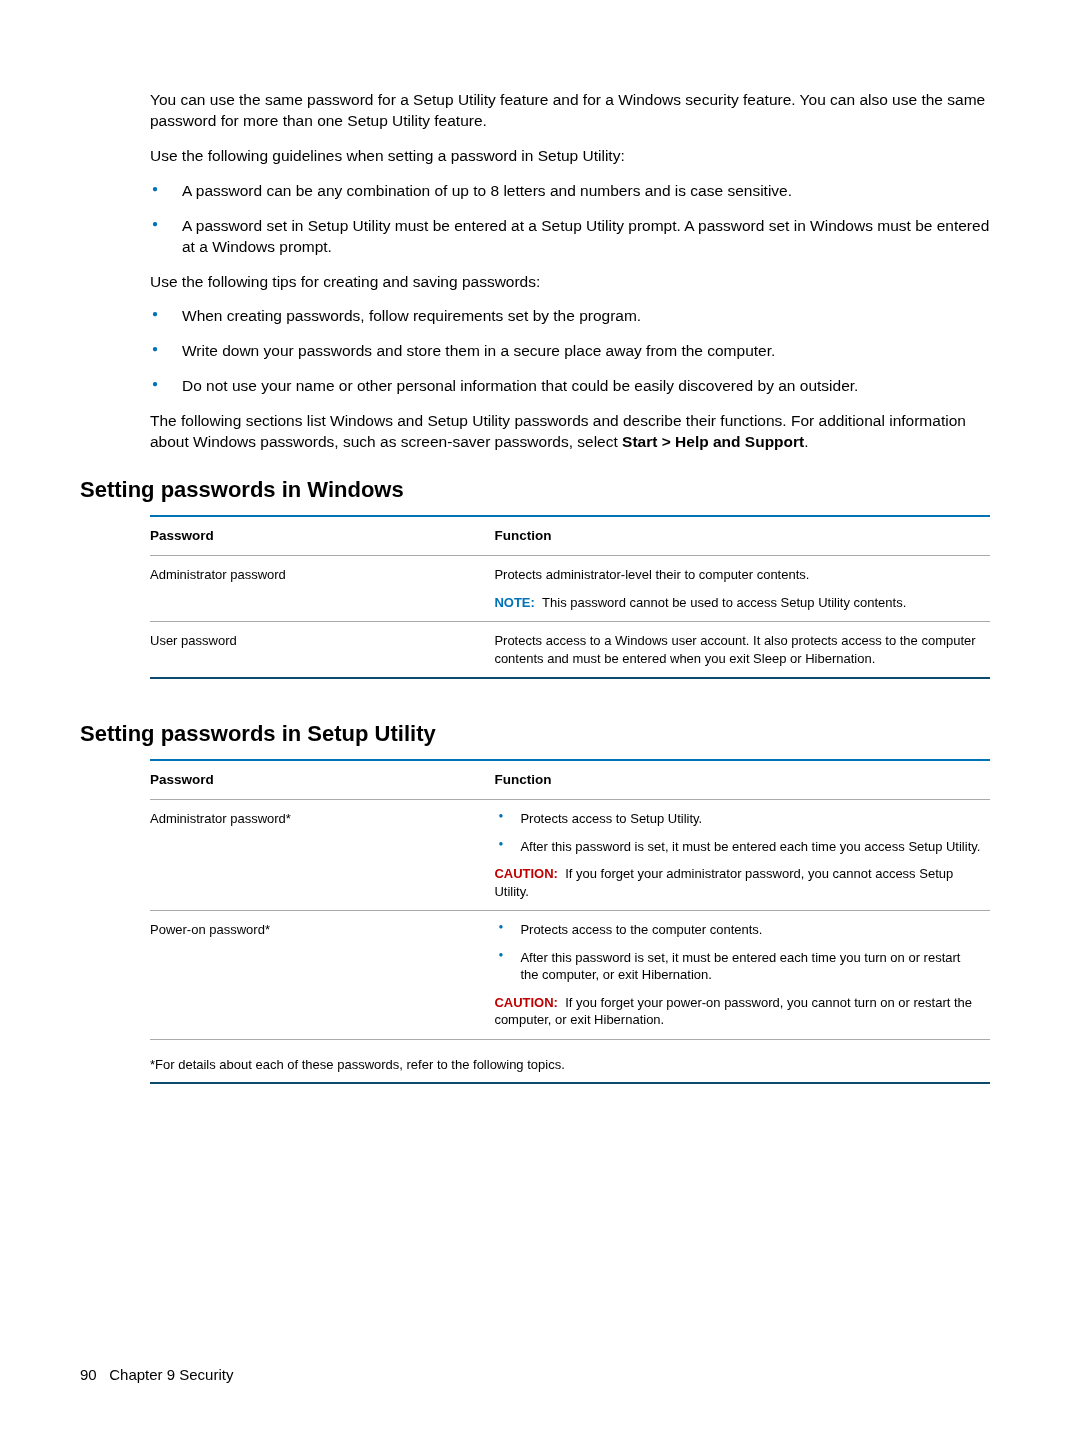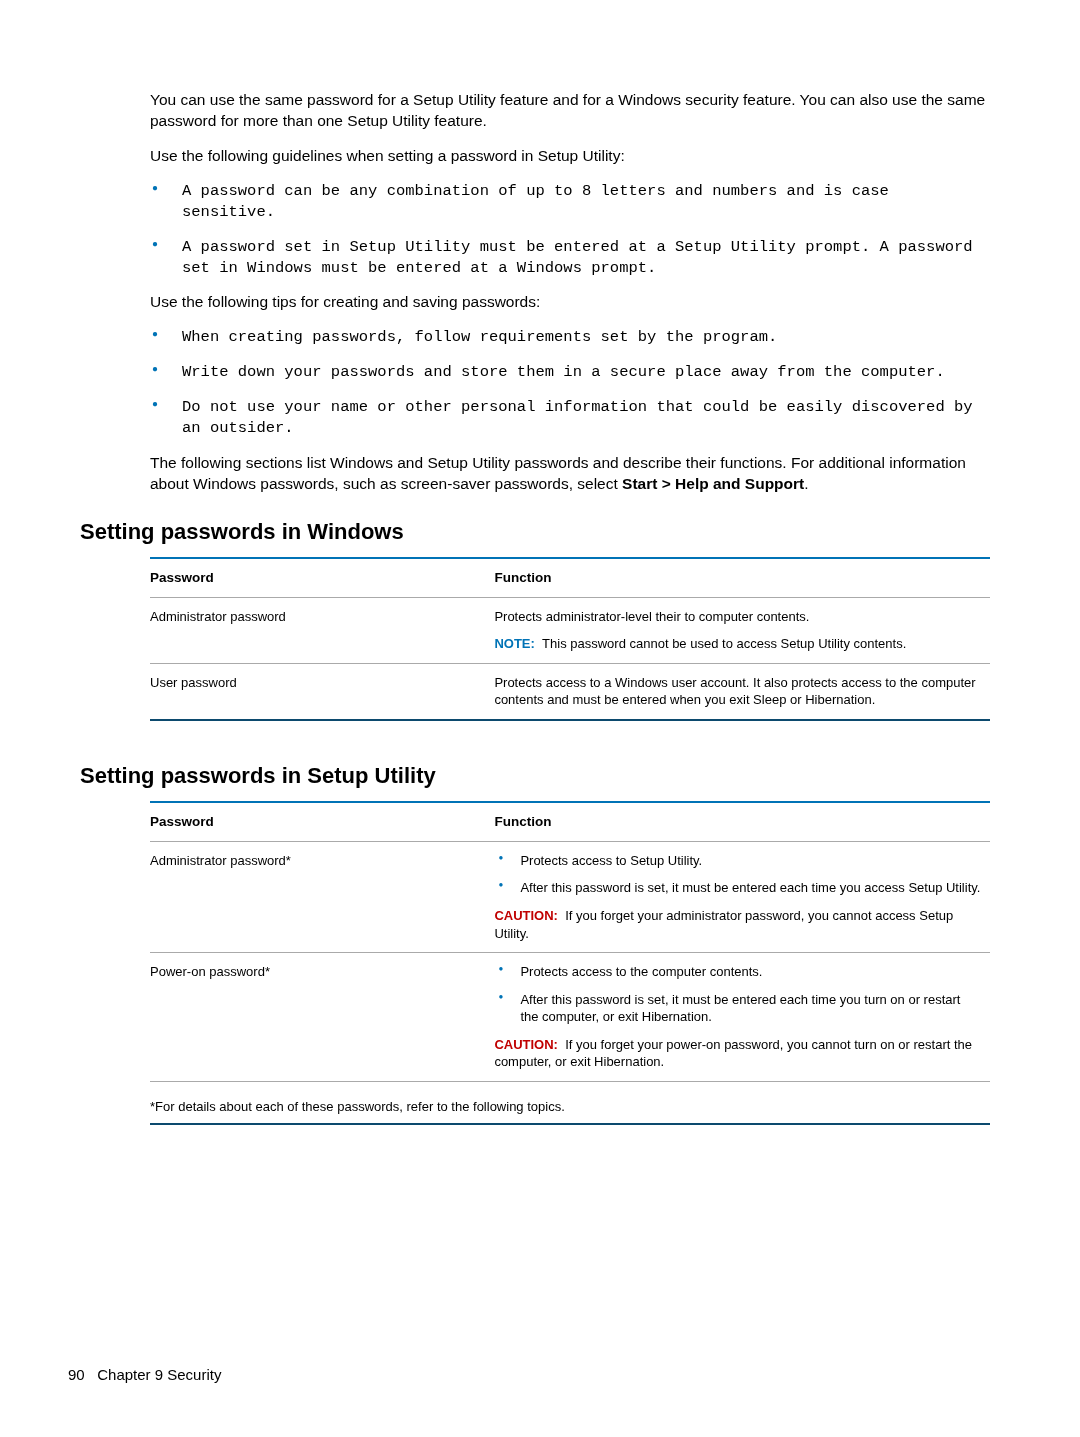--- a/index.html
+++ b/index.html
@@ -25,21 +25,20 @@
   p { margin: 0 0 14px 0; }
   ul.bullets {
     list-style: none;
     padding: 0;
     margin: 0 0 12px 0;
   }
   ul.bullets > li {
     position: relative;
     padding-left: 32px;
     margin-bottom: 14px;
-    font-family: Liberation Mono, monospace;
   }
   ul.bullets > li::before {
     content: "●";
     position: absolute;
     left: 2px;
     top: 1px;
     color: #0073b6;
     font-size: 10px;
   }
   ul.small-bullets {
@@ -100,21 +99,21 @@
   .cell-para { margin: 0 0 10px 0; }
   .cell-para:last-child { margin-bottom: 0; }
   .footnote-row td {
     font-size: 13px;
     padding-top: 16px;
     padding-bottom: 8px;
   }
   .footer {
     position: absolute;
     bottom: 52px;
-    left: 68px;
+    left: 80px;
     font-size: 15px;
   }
   .bold { font-weight: bold; }
 </style>
 </head>
 <body>
 
 <div class="page">
 
   <div class="body-indent">

